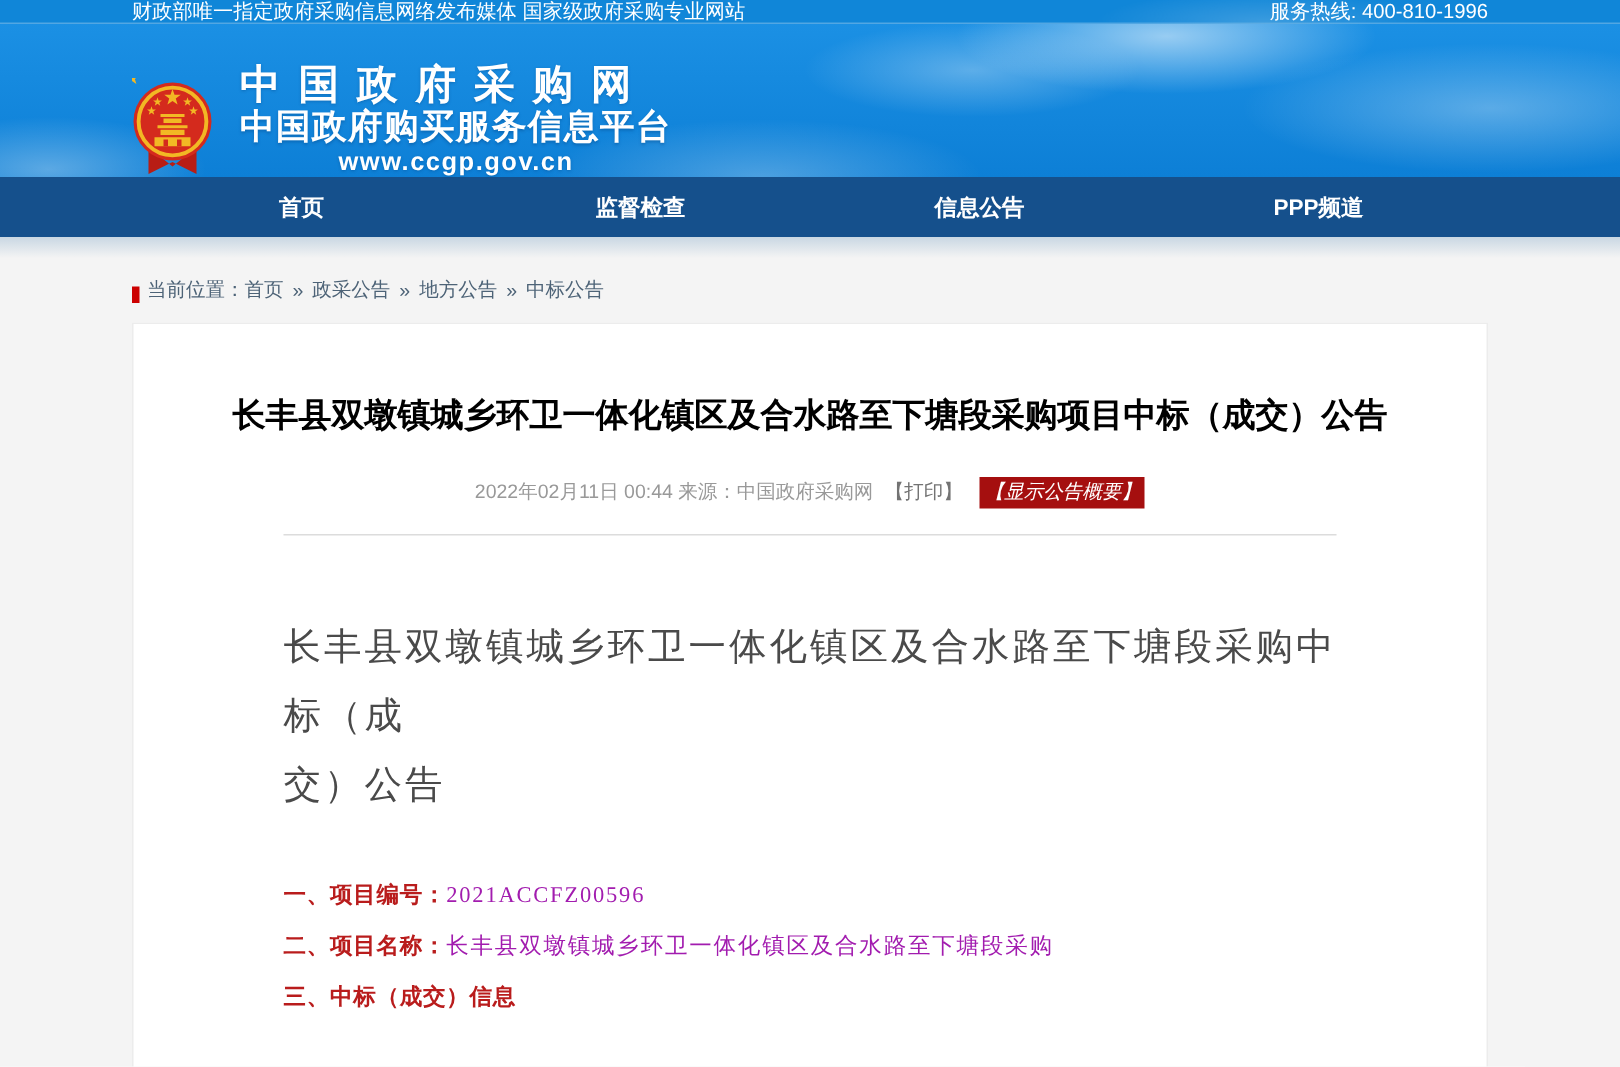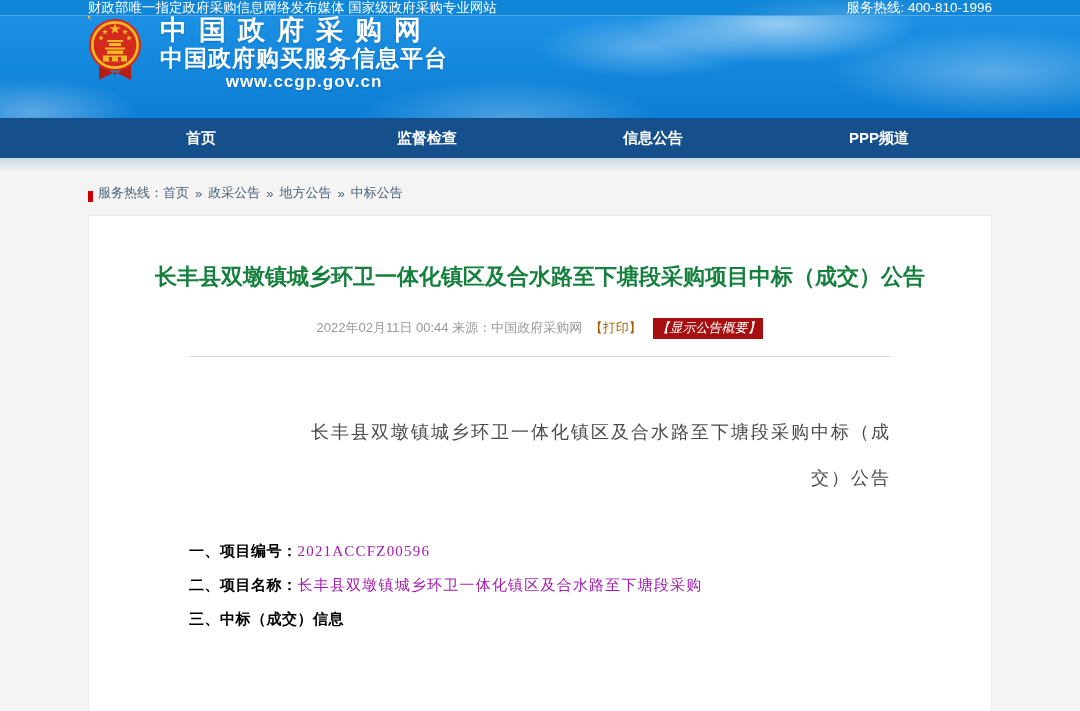--- a/index.html
+++ b/index.html
@@ -26,21 +26,21 @@
   .header {
     height: 102px;
     background:
       radial-gradient(ellipse 200px 55px at 72% 8%,  rgba(255,255,255,.55), rgba(255,255,255,0) 70%),
       radial-gradient(ellipse 160px 45px at 60% 30%, rgba(255,255,255,.30), rgba(255,255,255,0) 70%),
       radial-gradient(ellipse 230px 60px at 92% 55%, rgba(255,255,255,.30), rgba(255,255,255,0) 72%),
       radial-gradient(ellipse 210px 55px at 47% 100%, rgba(255,255,255,.26), rgba(255,255,255,0) 70%),
       radial-gradient(ellipse 150px 50px at 3% 95%,  rgba(255,255,255,.32), rgba(255,255,255,0) 70%),
       linear-gradient(180deg, #1b90e4 0%, #0d7fd6 100%);
   }
-  .header-inner { height: 100%; display: flex; align-items: flex-start; }
+  .header-inner { height: 100%; display: flex; align-items: flex-end; }
   .emblem { width: 54px; height: 66px; margin-right: 18px; flex: 0 0 auto; }
   .logo-text { display: inline-block; color: #fff; }
   .site-name {
     font-size: 27px; font-weight: bold; letter-spacing: 12px; line-height: 29px;
     text-shadow: 0 1px 2px rgba(0,60,120,.35); white-space: nowrap;
   }
   .site-subtitle {
     font-size: 23px; font-weight: bold; letter-spacing: 1px; line-height: 26px;
     text-shadow: 0 1px 2px rgba(0,60,120,.35); white-space: nowrap;
   }
@@ -66,46 +66,46 @@
   .bc-marker { width: 5px; height: 11px; background: #c00; margin-right: 5px; align-self: flex-end; }
   .bc-link { color: #4d6377; text-decoration: none; cursor: pointer; }
   .bc-sep { margin: 0 6px; color: #4d6377; }
 
   
   .content-box {
     background: #fff; border: 1px solid #ececec; min-height: 505px;
     padding: 42px 0 30px 0;
   }
   .article-title {
-    text-align: center; font-size: 22px; font-weight: bold; color: #15803d;
+    text-align: center; font-size: 22px; font-weight: bold; color: #000000;
     line-height: 37px; padding: 0 60px;
   }
   .article-title span { display: block; }
   .article-meta {
     margin-top: 23px; text-align: center; font-size: 13px; color: #999;
   }
-  .article-meta a { color: #a16207; text-decoration: none; cursor: pointer; }
+  .article-meta a { color: #737373; text-decoration: none; cursor: pointer; }
   .meta-print { margin-left: 4px; }
   .badge {
     display: inline-block; margin-left: 8px; padding: 1px 3px 2px 3px;
     background: #a50f0f; color: #fff !important; font-size: 13px; font-style: italic;
   }
   .divider { border: none; border-top: 1px solid #dcdcdc; margin: 17px 100px 0 100px; }
 
   .body-title {
-    margin-top: 52px; text-align: right; font-weight: normal;
+    margin-top: 52px; text-align: left; font-weight: normal;
     font-family: "Liberation Serif", "DejaVu Serif", serif;
-    font-size: 18px; color: #4a4a4a; letter-spacing: 2px; line-height: 46px;
+    font-size: 25px; color: #4a4a4a; letter-spacing: 2px; line-height: 46px;
     padding: 0 100px;
   }
   .body-title span { display: block; }
 
   .article-body { margin-top: 40px; padding: 0 100px; font-size: 15px; }
   .article-body p { margin-bottom: 14px; line-height: 19px; }
-  .item b { color: #000000; font-weight: bold; letter-spacing: .5px; }
+  .item b { color: #b91c1c; font-weight: bold; letter-spacing: .5px; }
   .item .val {
     font-family: "Liberation Serif", "DejaVu Serif", serif;
     color: #a21caf; letter-spacing: 1.2px;
   }
 </style>
 </head>
 <body>
 
 <div class="topbar">
   <div class="container topbar-inner">
@@ -149,21 +149,21 @@
     <a class="nav-item">首页</a>
     <a class="nav-item">监督检查</a>
     <a class="nav-item">信息公告</a>
     <a class="nav-item">PPP频道</a>
   </div>
 </div>
 <div class="nav-fade"></div>
 
 <div class="container breadcrumb">
   <span class="bc-marker"></span>
-  <span>服务热线：</span>
+  <span>当前位置：</span>
   <a class="bc-link">首页</a>
   <span class="bc-sep">»</span>
   <a class="bc-link">政采公告</a>
   <span class="bc-sep">»</span>
   <a class="bc-link">地方公告</a>
   <span class="bc-sep">»</span>
   <a class="bc-link">中标公告</a>
 </div>
 
 <div class="container content-box">

